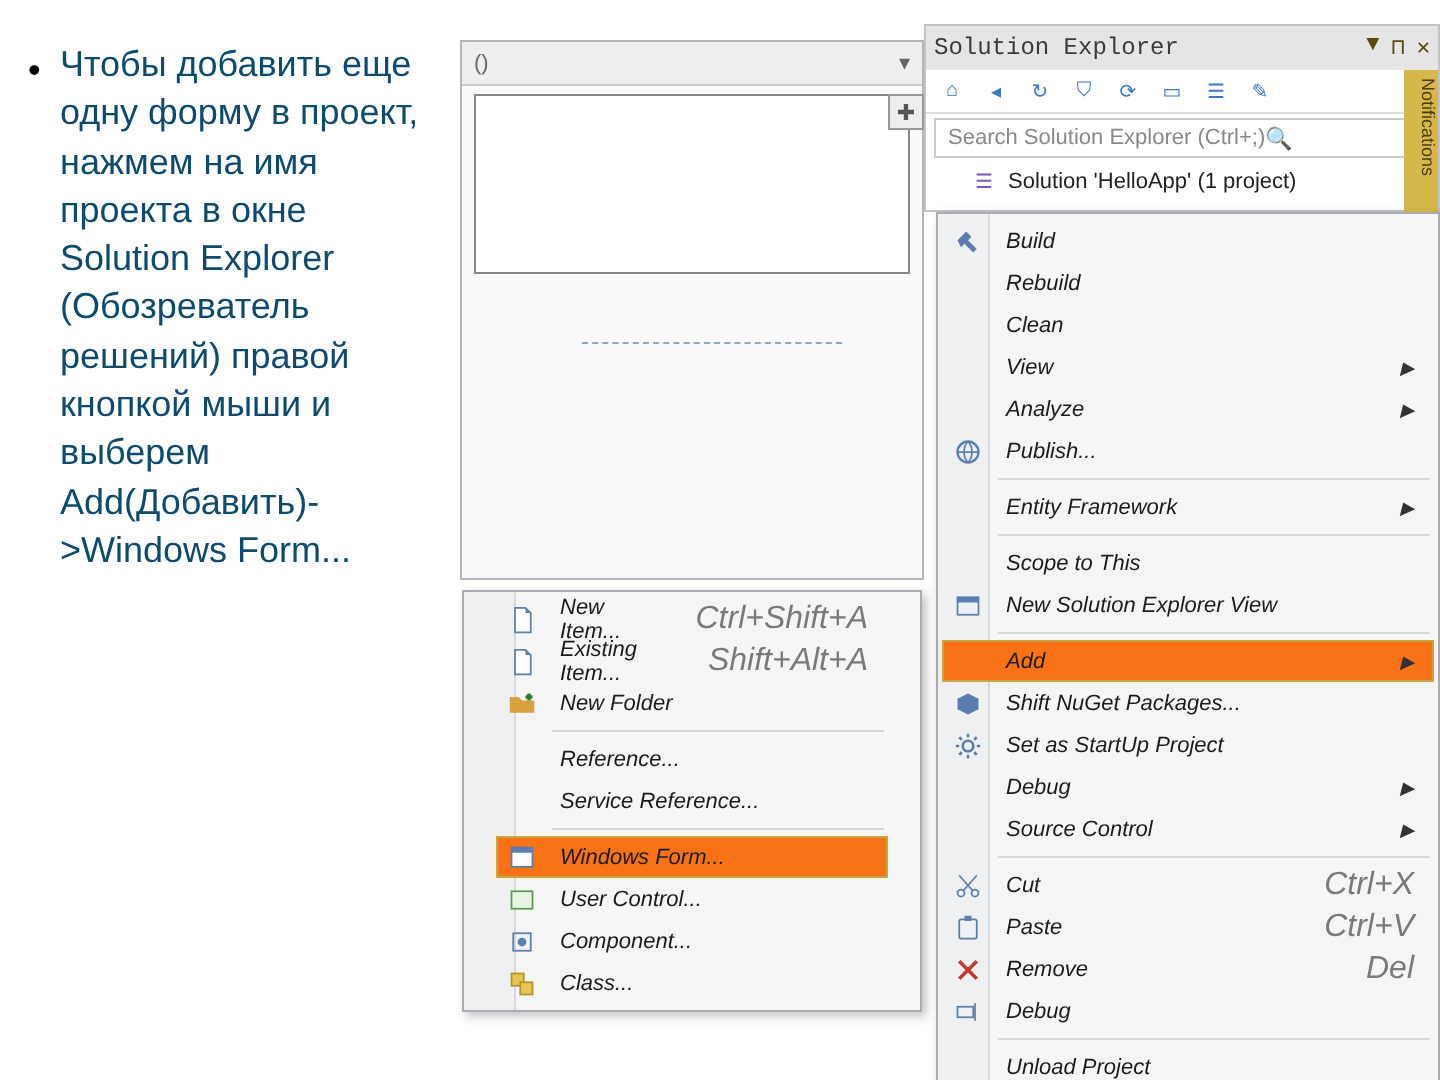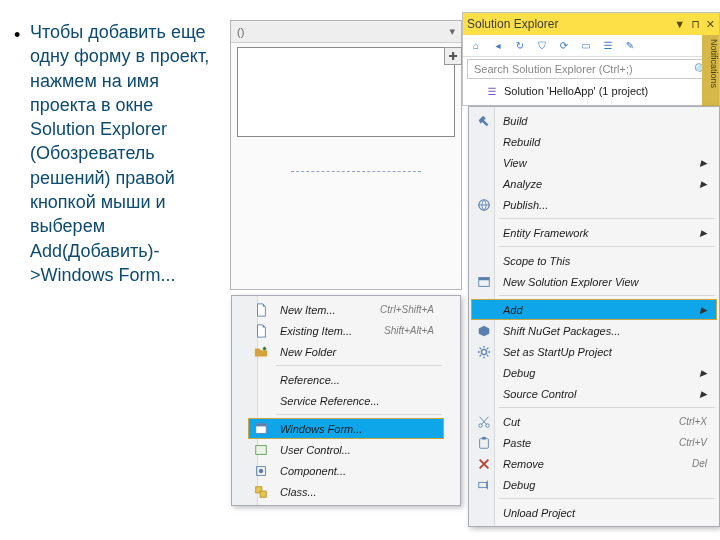--- a/index.html
+++ b/index.html
@@ -8,36 +8,36 @@
   .slide-text { position: absolute; left: 30px; top: 20px; width: 190px; font-size: 18px; line-height: 1.35; color: #0c4a6e; }
   .bullet { position: absolute; left: 14px; top: 25px; font-size: 18px; }
 
   .bg-editor { position: absolute; left: 230px; top: 20px; width: 232px; height: 270px; border: 1px solid #b5b5b5; background: #fafafa; }
   .bg-toolbar { height: 22px; background: #eee; border-bottom: 1px solid #ccc; display:flex; align-items:center; gap:4px; padding:0 6px; color:#666;}
   .bg-area { position:absolute; left:6px; top:26px; right:6px; height:90px; border:1px solid #888; background:#fff;}
   .bg-dash { position:absolute; left:60px; right:40px; top:150px; border-top:1px dashed #8aa6c9;}
   .bg-plus { position:absolute; top:26px; right:-1px; width:18px; height:18px; border:1px solid #999; background:#eee; display:flex; align-items:center; justify-content:center; color:#555; font-size:11px;}
 
   .solexp { position:absolute; right:0; top:12px; width:258px; height:94px; background:#fff; border:1px solid #c2c3c5; box-shadow: 0 0 0 0; }
-  .solexp-title { height:22px; background:#fde047; display:flex; align-items:center; justify-content:space-between; padding:0 4px; font-size:12px; color:#3b3b3b; }
+  .solexp-title { height:22px; background:#e5e5e5; display:flex; align-items:center; justify-content:space-between; padding:0 4px; font-size:12px; color:#3b3b3b;font-family:Liberation Mono, monospace; }
   .solexp-title .tbtns { display:flex; gap:6px; color:#5b4a0b; font-size:11px;}
   .solexp-tb { height:22px; display:flex; align-items:center; gap:8px; padding:0 6px; border-bottom:1px solid #ddd; color:#5c7ea5; }
-  .solexp-search { margin:2px 4px; height:20px; border:1px solid #c9c9c9; color:#888; padding:0 6px; display:flex; align-items:center; justify-content:space-between; background:#fff;}
+  .solexp-search { margin:2px 4px; height:20px; border:1px solid #c9c9c9; color:#888; padding:0 6px; display:flex; align-items:center; background:#fff;}
   .solexp-row { padding:3px 6px 3px 22px; color:#222; display:flex; align-items:center; gap:5px;}
   .iconbox { width:14px; height:14px; display:inline-flex; align-items:center; justify-content:center; font-size:10px; }
   .blue { color:#3a78c9; }
   .sidebar-tab { position:absolute; right:0; top:22px; width:17px; height:90px; background:#d6b84a; writing-mode:vertical-rl; text-orientation:mixed; font-size:9px; padding-top:4px; color:#4a3e10; text-align:left;}
 
   .ctx-menu { position:absolute; background:#f5f5f5; border:1px solid #a9acb2; box-shadow:2px 2px 5px rgba(0,0,0,.25); }
   .ctx-menu .strip { position:absolute; left:0; top:0; bottom:0; width:26px; background:#eef0f2; border-right:1px solid #d7d9dc; }
   .mi { position:relative; height:21px; display:flex; align-items:center; padding-left:32px; padding-right:10px; color:#1b1b1b;font-style:italic; }
   .mi.sep { height:0; border-top:1px solid #d5d7da; margin:3px 2px 3px 28px; padding:0;}
-  .mi .shortcut { margin-left:auto; color:#7a7a7a; font-size:10px; padding-left:18px;}
+  .mi .shortcut { margin-left:auto; color:#7a7a7a; font-size:16px; padding-left:18px;}
   .mi .arrow { margin-left:auto; font-size:9px; color:#333; padding-left:18px;}
-  .mi.hi { background:#0ea5e9; outline:1px solid #caa73e; outline-offset:-1px; }
+  .mi.hi { background:#f97316; outline:1px solid #caa73e; outline-offset:-1px; }
   .mi .mi-icon { position:absolute; left:5px; top:3px; width:16px; height:16px; display:flex; align-items:center; justify-content:center; }
   .ico { width:14px; height:14px; display:block; }
 
   .menu-main { right:0; top:106px; width:252px; padding:3px 2px;}
   .menu-sub  { left:231px; top:295px; width:230px; padding:3px 16px;}
 
   svg { display:block; }
 </style>
 </head>
 <body>
@@ -95,20 +95,24 @@
           </svg>
         </span>
         <span>Build</span>
       </div>
       <div class="mi">
         <span class="mi-icon"></span>
         <span>Rebuild</span>
       </div>
       <div class="mi">
         <span class="mi-icon"></span>
+        <span>Clean</span>
+      </div>
+      <div class="mi">
+        <span class="mi-icon"></span>
         <span>View</span>
         <span class="arrow">▶</span>
       </div>
       <div class="mi">
         <span class="mi-icon"></span>
         <span>Analyze</span>
         <span class="arrow">▶</span>
       </div>
       <div class="mi">
         <span class="mi-icon">

